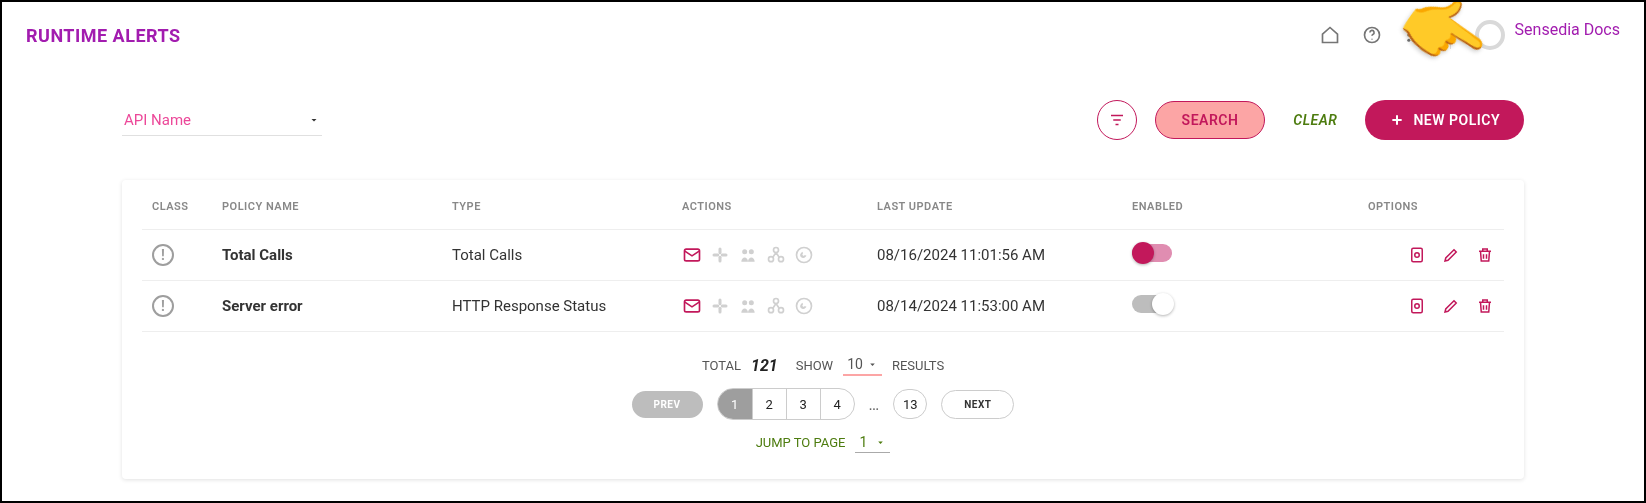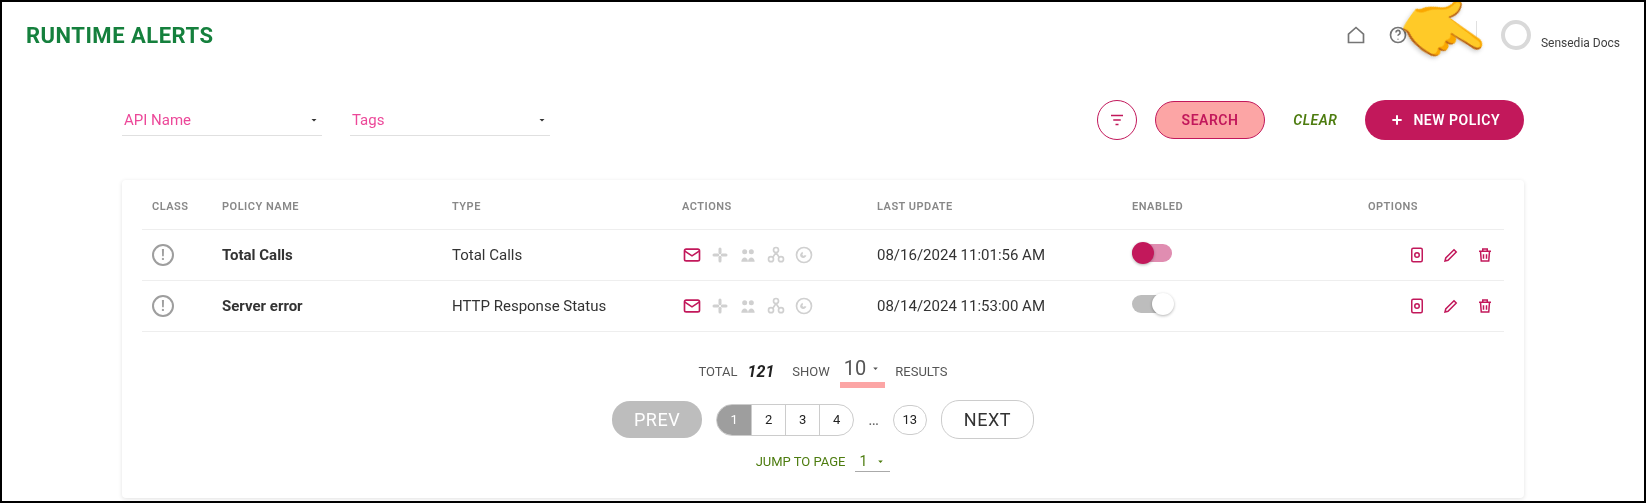--- a/index.html
+++ b/index.html
@@ -1,25 +1,25 @@
 <!DOCTYPE html>
 <html><head>
 <meta charset="utf-8">
 <style>
 * { box-sizing: border-box; margin: 0; padding: 0; }
 body { font-family: "Roboto", "Segoe UI", Arial, sans-serif; background: #fff; color: #222; }
 
 .frame { border: 2px solid #000; width: 1646px; height: 503px; position: relative; overflow: hidden; }
 
 .topbar { display: flex; align-items: center; justify-content: space-between; padding: 18px 24px 0 24px; }
-.page-title { color: #15803d; font-size: 22px; font-weight: 700; letter-spacing: 0.5px; }
+.page-title { color: #a21caf; font-size: 18px; font-weight: 700; letter-spacing: 0.5px; }
 .topright { display: flex; align-items: center; gap: 18px; }
 .topright .vdiv { width: 1px; height: 28px; background: #e0e0e0; margin: 0 6px; }
 .icon-btn { width: 24px; height: 24px; display: inline-flex; align-items: center; justify-content: center; color: #757575; cursor: pointer; }
-.user { display: flex; align-items: flex-end; gap: 10px; color: #404040; font-size: 12px; }
+.user { display: flex; align-items: flex-start; gap: 10px; color: #a21caf; font-size: 16px; }
 .avatar { width: 30px; height: 30px; border-radius: 50%; border: 4px solid #d9d9d9; position: relative; }
 
 .filters { display: flex; align-items: center; padding: 50px 120px 0 120px; gap: 28px; position: relative; }
 .select { border-bottom: 1px solid #e0e0e0; width: 200px; display: flex; align-items: center; justify-content: space-between; padding: 6px 2px; color: #ec4899; font-size: 15px; cursor: pointer; }
 .select .arrow { color: #333; }
 
 .filters-right { margin-left: auto; display: flex; align-items: center; gap: 18px; }
 .circle-btn { width: 40px; height: 40px; border: 1.5px solid #c2185b; border-radius: 50%; display: inline-flex; align-items: center; justify-content: center; color: #c2185b; cursor: pointer; }
 .outline-btn { border: 1.5px solid #c2185b; color: #c2185b; border-radius: 22px; padding: 10px 26px; font-size: 14px; font-weight: 600; letter-spacing: 0.5px; cursor: pointer; background: #fca5a5; }
 .text-btn { color: #4d7c0f; font-size: 14px; font-weight: 600; letter-spacing: 0.5px; cursor: pointer; padding: 10px 10px; font-style: italic; }
@@ -52,24 +52,24 @@
 .toggle.on { background: #e08db1; }
 .toggle.on .knob { left: 0px; background: #c2185b; }
 .toggle.off .knob { left: 20px; }
 
 .opts { display: flex; gap: 16px; justify-content: flex-end; }
 .opt { color: #c2185b; cursor: pointer; width: 18px; height: 18px; display:inline-flex; align-items:center; justify-content:center;}
 
 .pager { display: flex; align-items: center; padding: 22px 4px 26px 4px; gap: 12px; flex-direction: column; }
 .pager .left { display: flex; align-items: center; gap: 10px; font-size: 13px; color: #555; }
 .pager .left strong { font-size: 16px; color: #222; font-style: italic; }
-.pager .sel { border-bottom: 6px solid #fca5a5; padding: 2px 4px; display: inline-flex; align-items: center; gap: 4px; font-size: 20px; }
+.pager .sel { border-bottom: 2px solid #fca5a5; padding: 2px 4px; display: inline-flex; align-items: center; gap: 4px; font-size: 14px; }
 
 .pager .center { margin-left: auto; margin-right: auto; display: flex; align-items: center; gap: 14px; }
-.pill-btn { border-radius: 18px; padding: 8px 22px; font-size: 18px; font-weight: 400; letter-spacing: .5px; cursor: pointer; }
+.pill-btn { border-radius: 18px; padding: 8px 22px; font-size: 10px; font-weight: 700; letter-spacing: .5px; cursor: pointer; }
 .pill-btn.disabled { background: #bdbdbd; color: #fff; cursor: default; }
 .pill-btn.enabled { border: 1px solid #ccc; color: #333; }
 .page-group { display: flex; border-radius: 16px; overflow: hidden; border: 1px solid #ccc; }
 .page-cell { width: 34px; height: 30px; display: inline-flex; align-items: center; justify-content: center; font-size: 13px; cursor: pointer; border-left: 1px solid #ccc; }
 .page-cell:first-child { border-left: none; }
 .page-cell.active { background: #9e9e9e; color: #fff; }
 .page-last { width: 34px; height: 30px; border: 1px solid #ccc; border-radius: 16px; display: inline-flex; align-items: center; justify-content: center; font-size: 13px; cursor: pointer; }
 .ellipsis { color: #666; font-size: 16px; }
 
 .pager .right { display: flex; align-items: center; gap: 10px; font-size: 13px; color: #4d7c0f; }
@@ -114,28 +114,20 @@
       <div class="user">
         <span class="avatar"></span>
         <span>Sensedia Docs</span>
       </div>
     </div>
   </div>
 
   <div class="filters">
     <div class="select">
       <span>API Name</span>
-      <span class="arrow">
-        <svg width="12" height="12" viewBox="0 0 24 24" fill="currentColor">
-            <path d="M7 10l5 5 5-5z"></path>
-          </svg>
-      </span>
-    </div>
-    <div class="select">
-      <span>Tags</span>
       <span class="arrow">
         <svg width="12" height="12" viewBox="0 0 24 24" fill="currentColor">
             <path d="M7 10l5 5 5-5z"></path>
           </svg>
       </span>
     </div>
 
     <div class="filters-right">
       <span class="circle-btn">
         <svg width="18" height="18" viewBox="0 0 24 24" fill="none" stroke="currentColor" stroke-width="2">

